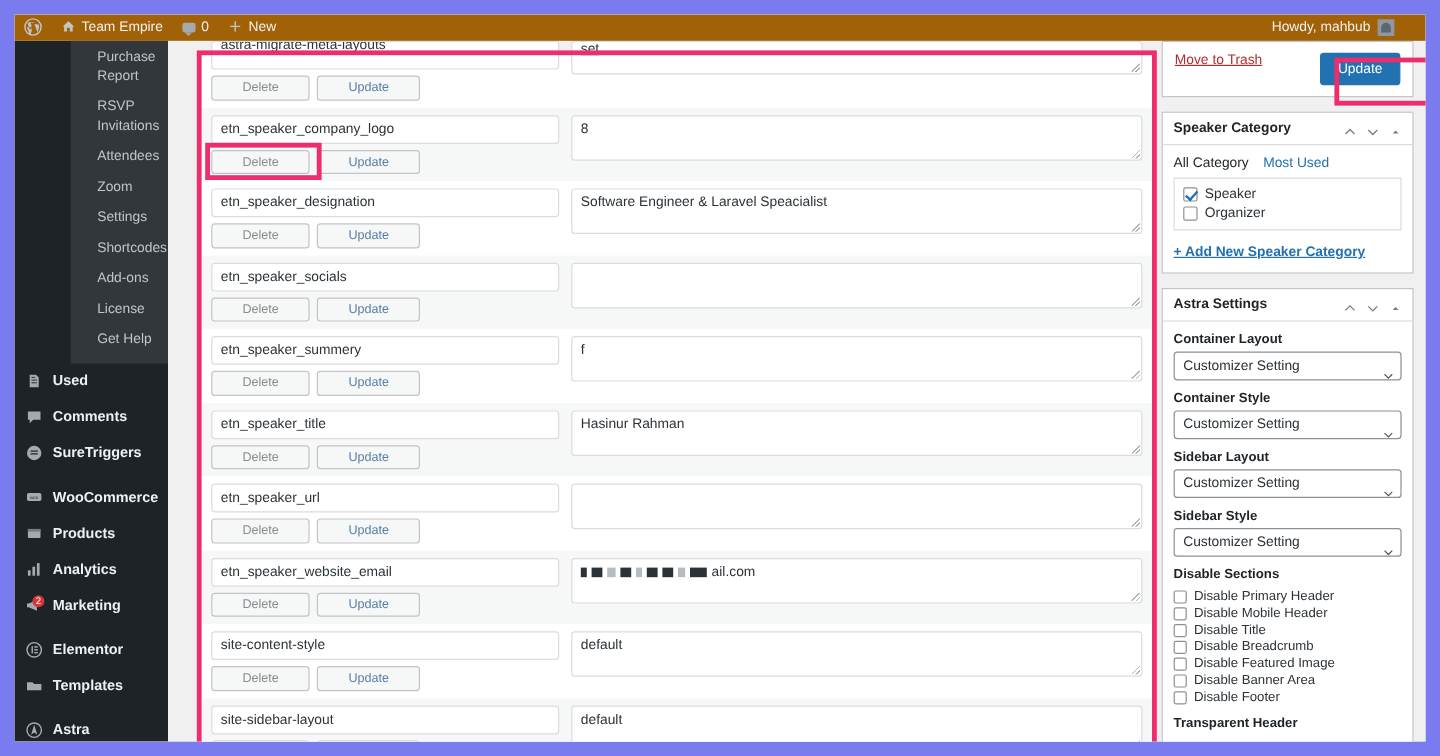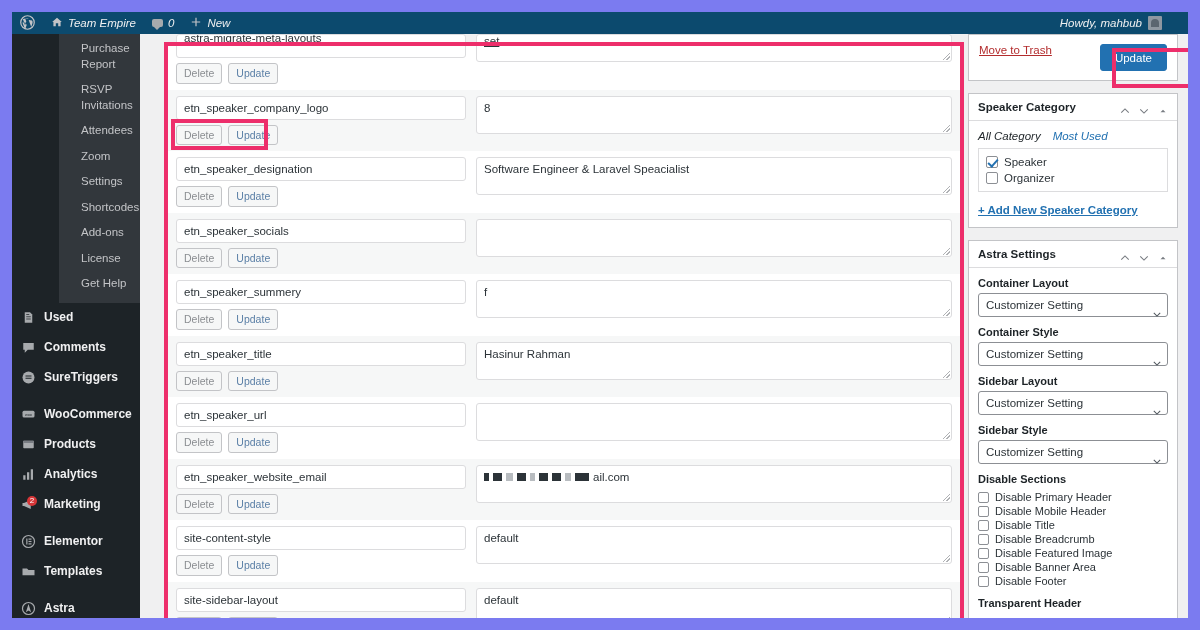--- a/index.html
+++ b/index.html
@@ -17,25 +17,24 @@
   .screen {
     position: relative;
     width: 1176px; height: 606px;
     background: #f0f0f1;
     overflow: hidden;
   }
 
   
   .adminbar {
     position: absolute; top: 0; left: 0; right: 0; height: 22px;
-    background: #0c4a6e; color: #f0f0f1;
+    background: #a16207; color: #f0f0f1;
     display: flex; align-items: center;
     font-size: 11.5px;
     z-index: 40;
-    font-style: italic;
   }
   .ab-item { display: flex; align-items: center; gap: 5px; padding: 0 8px; height: 22px; color: #f0f0f1; }
   .ab-logo { font-size: 14px; line-height: 1; }
   .ab-spacer { flex: 1; }
   .ab-right { display: flex; align-items: center; gap: 6px; padding-right: 26px; font-size: 11.5px; }
   .ab-avatar {
     width: 14px; height: 14px; background: #8f98a1; border-radius: 1px;
     display: inline-block; position: relative; overflow: hidden;
   }
   .ab-avatar::after {
@@ -128,21 +127,21 @@
   .ta-wrap { position: relative; }
   .ta-wrap::after {
     content: ""; position: absolute; right: 2px; bottom: 2px; width: 7px; height: 7px;
     background:
       linear-gradient(135deg, transparent 45%, #b0b2b5 45%, #b0b2b5 55%, transparent 55%),
       linear-gradient(135deg, transparent 70%, #b0b2b5 70%, #b0b2b5 80%, transparent 80%);
   }
   .cf-actions { display: flex; gap: 6px; margin-top: 5px; }
   .btn-sm {
     font-size: 10.5px; line-height: 1;
-    padding: 4px 7px;
+    padding: 4px 25px;
     border: 1px solid #c3c4c7; background: #f6f7f7; color: #5a7fa6;
     border-radius: 3px; cursor: pointer;
     font-family: "Liberation Sans", sans-serif;
   }
   .btn-sm.del { color: #8a8d91; }
 
   .redact { display: inline-flex; align-items: center; gap: 4px; }
   .rb { display: inline-block; height: 8px; background: #2c3338; vertical-align: middle; }
   .rb.g { background: #b8bcc0; }
 
@@ -168,21 +167,21 @@
     margin-bottom: 12px; height: 47px;
   }
   .trash-link { color: #b32d2e; font-size: 11.5px; text-decoration: underline; flex: 1; }
   .btn-primary {
     background: #2271b1; border: 1px solid #2271b1; color: #fff;
     font-size: 11.5px; padding: 5px 14px; border-radius: 3px; cursor: pointer;
     font-family: "Liberation Sans", sans-serif;
   }
 
   .cat-tabs { display: flex; gap: 12px; font-size: 11.5px; padding-bottom: 6px; }
-  .cat-tab { color: #2271b1; cursor: pointer; font-style: italic; }
+  .cat-tab { color: #2271b1; cursor: pointer; }
   .cat-tab.active { color: #1d2327; }
   .cat-list {
     border: 1px solid #dcdcde; background: #fff; padding: 5px 7px; margin-bottom: 8px;
   }
   .cat-item { display: flex; align-items: center; gap: 6px; font-size: 11.5px; color: #2c3338; padding: 2px 0; }
   .cb {
     width: 12px; height: 12px; border: 1px solid #8c8f94; background: #fff;
     border-radius: 2px; flex: none; position: relative;
   }
   .cb.checked::after {

